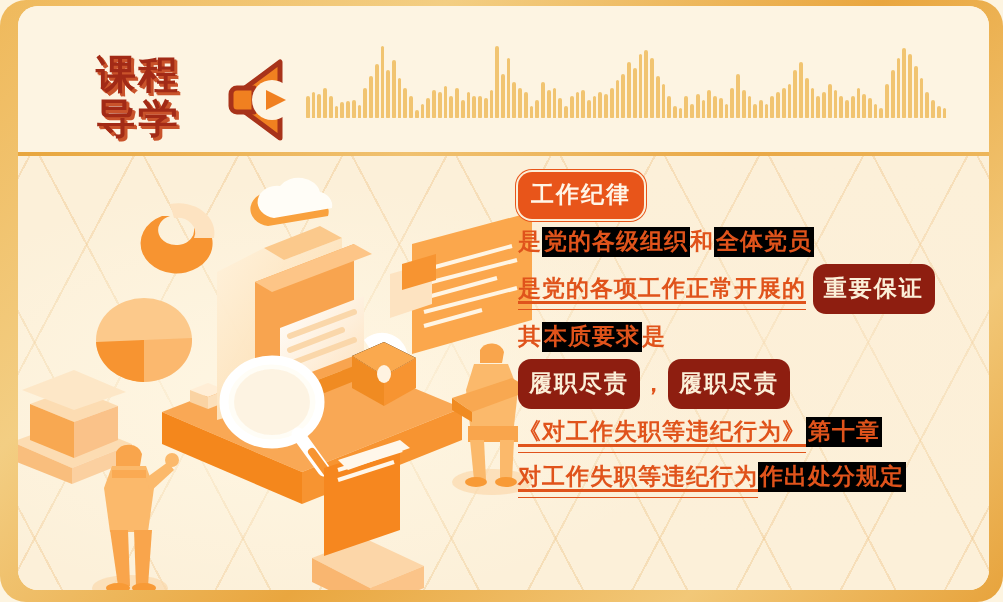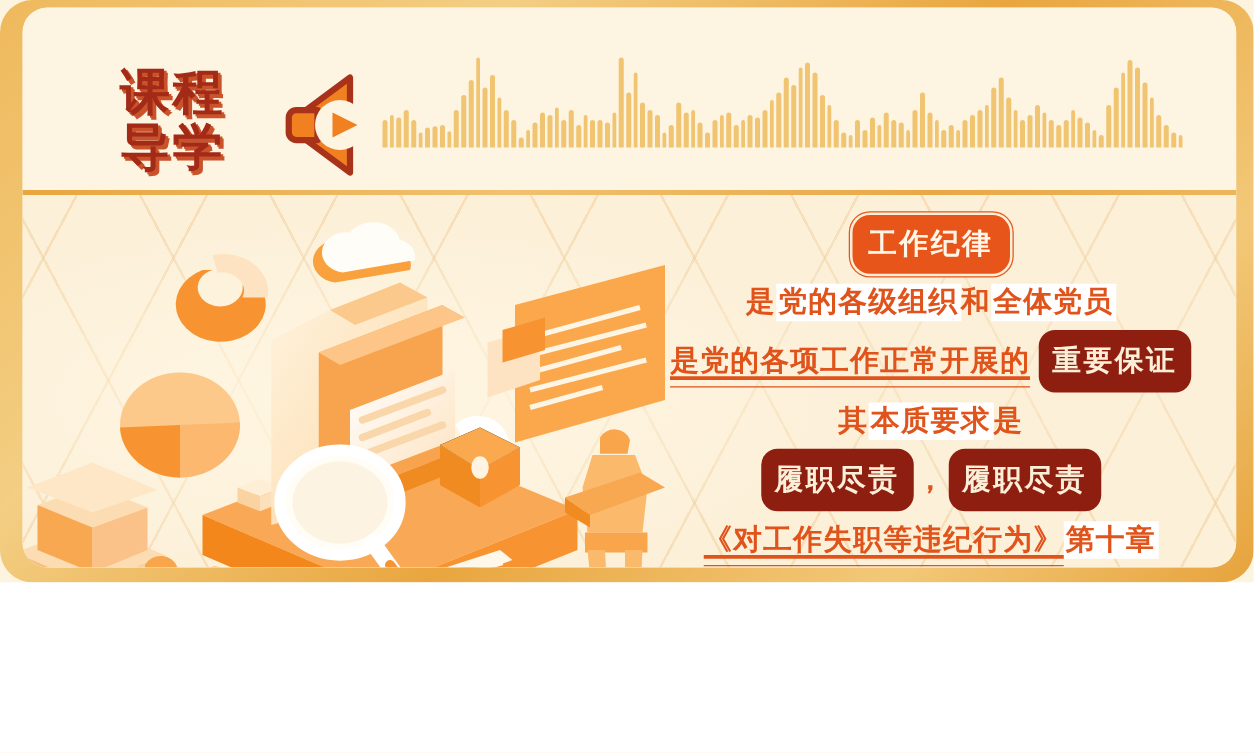--- a/index.html
+++ b/index.html
@@ -1,21 +1,21 @@
 <!DOCTYPE html>
 <html lang="zh"><head>
 <meta charset="utf-8">
 <title>课程导学</title>
 <style>
   html,body{margin:0;padding:0;background:#FFFFFF;}
   body{font-family:"Liberation Serif","DejaVu Serif",serif;}
 
   .canvas{
     position:relative;
-    width:1003px;height:466px;
+    width:1003px;height:602px;
     overflow:hidden;
     background:#FDF4E0;
   }
 
   
   .frame{
     position:absolute;inset:0;
     border-radius:26px;
     background:linear-gradient(135deg,#EFB95C 0%,#F3CE83 28%,#E9A63F 55%,#F2C878 80%,#E7A33C 100%);
   }
@@ -99,21 +99,21 @@
   
   .illus{
     position:absolute;left:-6px;top:-4px;
     width:520px;height:460px;
   }
 
   
   .textcol{
     position:absolute;
     left:500px;top:16px;right:18px;
-    text-align:center;
+    text-align:left;
     font-family:"Liberation Serif","DejaVu Serif",serif;
     font-weight:700;
   }
   .tline{
     font-size:23px;
     line-height:45px;
     color:#E0531B;
     white-space:nowrap;
     letter-spacing:1px;
   }
@@ -130,21 +130,21 @@
   }
   .pill-dark{
     display:inline-block;
     background:#8E1E10;
     color:#FBEFD8;
     border-radius:13px;
     padding:2px 11px 3px;
     letter-spacing:2px;
   }
   .hl{
-    background:#ffffff;
+    background:#000000;
     padding:2px 2px 3px;
     color:#E0531B;
   }
   .u2{
     position:relative;
     padding-bottom:2px;
   }
   .u2::after{
     content:"";
     position:absolute;left:0;right:0;bottom:-7px;
@@ -444,16 +444,17 @@
         </svg>
       </div>
 
       <div class="textcol">
           <div class="tline first"><span class="pill-orange">工作纪律</span></div>
           <div class="tline"><span>是</span><span class="hl">党的各级组织</span><span>和</span><span class="hl">全体党员</span></div>
           <div class="tline"><span class="u2">是党的各项工作正常开展的</span><span> </span><span class="pill-dark">重要保证</span></div>
           <div class="tline"><span>其</span><span class="hl">本质要求</span><span>是</span></div>
           <div class="tline"><span class="pill-dark">履职尽责</span><span class="sep">，</span><span class="pill-dark">履职尽责</span></div>
           <div class="tline"><span class="u2">《对工作失职等违纪行为》</span><span class="hl">第十章</span></div>
+          <div class="tline"><span class="u2">对工作失职等违纪行为</span><span class="hl">作出处分规定</span></div>
         </div>
     </div>
   </div>
 </div>
 
 </body></html>

